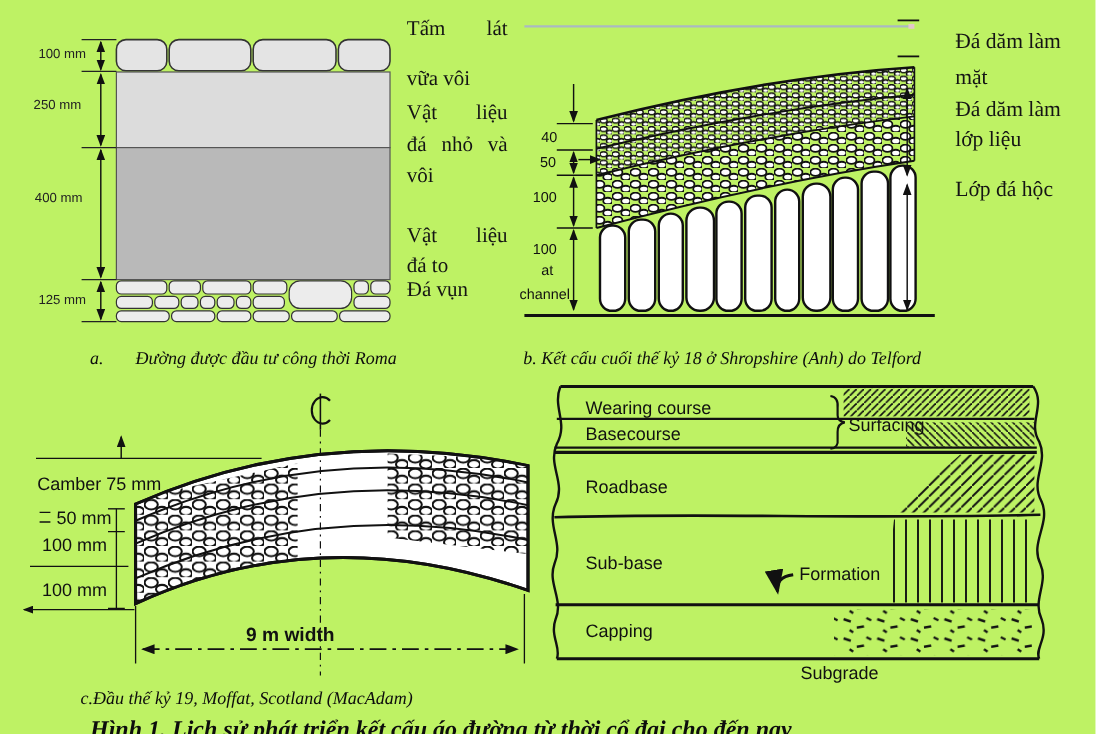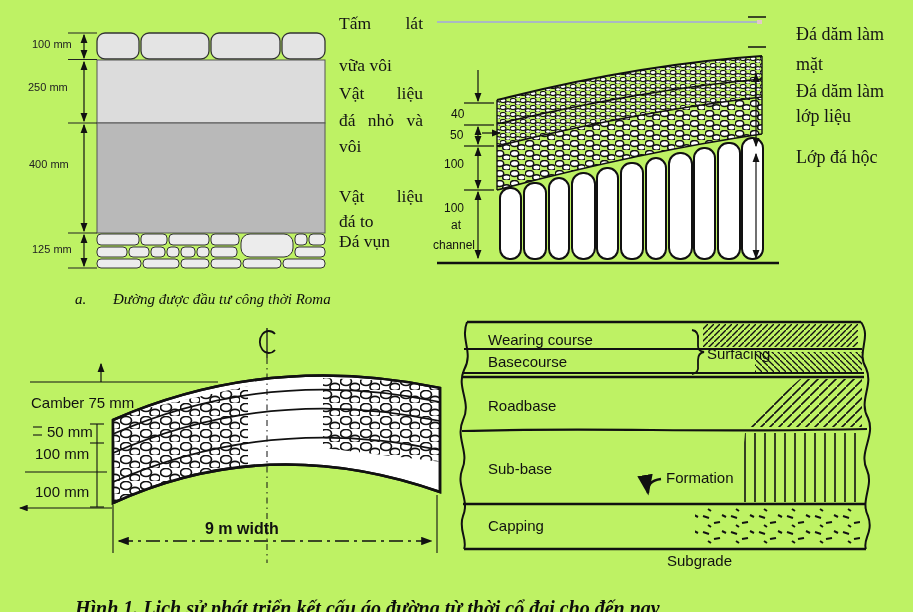--- a/index.html
+++ b/index.html
@@ -279,15 +279,17 @@
 
 <div class="txt blabel" style="top:25px">Đá dăm làm</div>
 <div class="txt blabel" style="top:55px">mặt</div>
 <div class="txt blabel" style="top:82px">Đá dăm làm</div>
 <div class="txt blabel" style="top:107px">lớp liệu</div>
 <div class="txt blabel" style="top:148px">Lớp đá hộc</div>
 
 <div class="txt cap" style="left:75px;top:292px">
   <span class="capmark">a.</span><span>Đường được đầu tư công thời Roma</span>
 </div>
+<div class="txt cap" style="left:436px;top:292px">b. Kết cấu cuối thế kỷ 18 ở Shropshire (Anh) do Telford</div>
+<div class="txt cap" style="left:67px;top:576px">c.Đầu thế kỷ 19, Moffat, Scotland (MacAdam)</div>
 <div class="txt capfig" style="left:75px;top:598px">Hình 1. Lịch sử phát triển kết cấu áo đường từ thời cổ đại cho đến nay</div>
 
 </div>
 
 </body></html>

